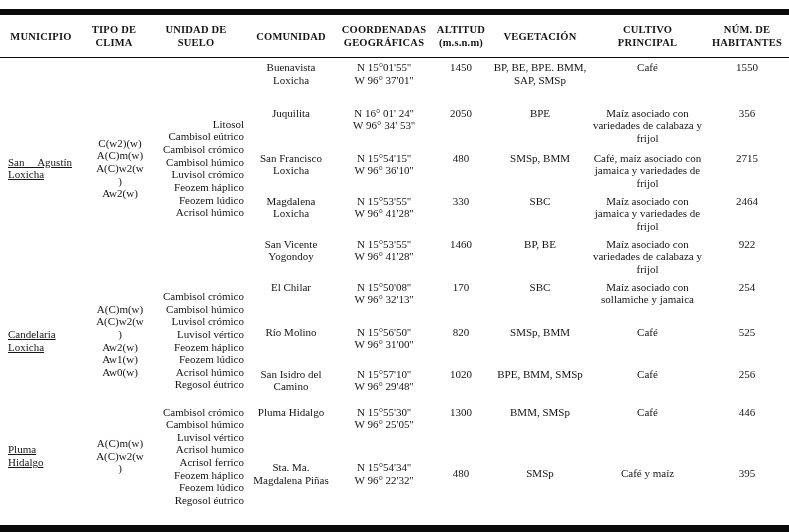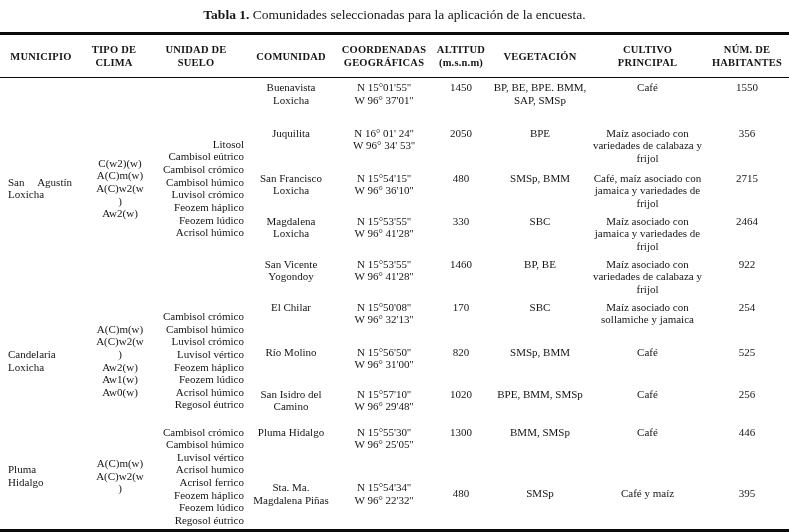--- a/index.html
+++ b/index.html
@@ -19,34 +19,31 @@
     font-size:10.5px; font-weight:bold; text-align:center; vertical-align:middle;
     padding:8px 2px; line-height:1.25; border-bottom:1.2px solid #0a0a0a;
     letter-spacing:.2px;
   }
   tbody td {
     font-size:11px; line-height:1.15; vertical-align:top;
     padding:3px 2px 2px; text-align:center; word-wrap:break-word;
   }
   td.group-cell { vertical-align:middle; }
   .multiline { white-space:pre-line; }
-  .c-mun { text-align:justify; padding-left:8px; padding-right:10px; }
+  .c-mun { text-align:justify; padding-left:8px; padding-right:10px;text-decoration:underline; }
   .c-cli { text-align:center; padding-left:14px; }
   .c-sue { text-align:right; padding-left:8px; }
   .r46{height:46px} .r45{height:45px} .r42{height:42px} .r40{height:40px}
   .r38{height:38px} .r35{height:35px} .r70{height:70px}
 </style>
 </head>
 <body>
 
 <div class="page">
 
-  <div class="title-wrap">
-    <span class="title-prefix">Tabla 1.</span><span> Comunidades seleccionadas para la aplicación de la encuesta.</span>
-  </div>
 
   <div class="rule-thick-top"></div>
 
   <table>
     <colgroup>
       <col style="width:82px">
         <col style="width:64px">
         <col style="width:100px">
       <col style="width:90px">
         <col style="width:96px">

